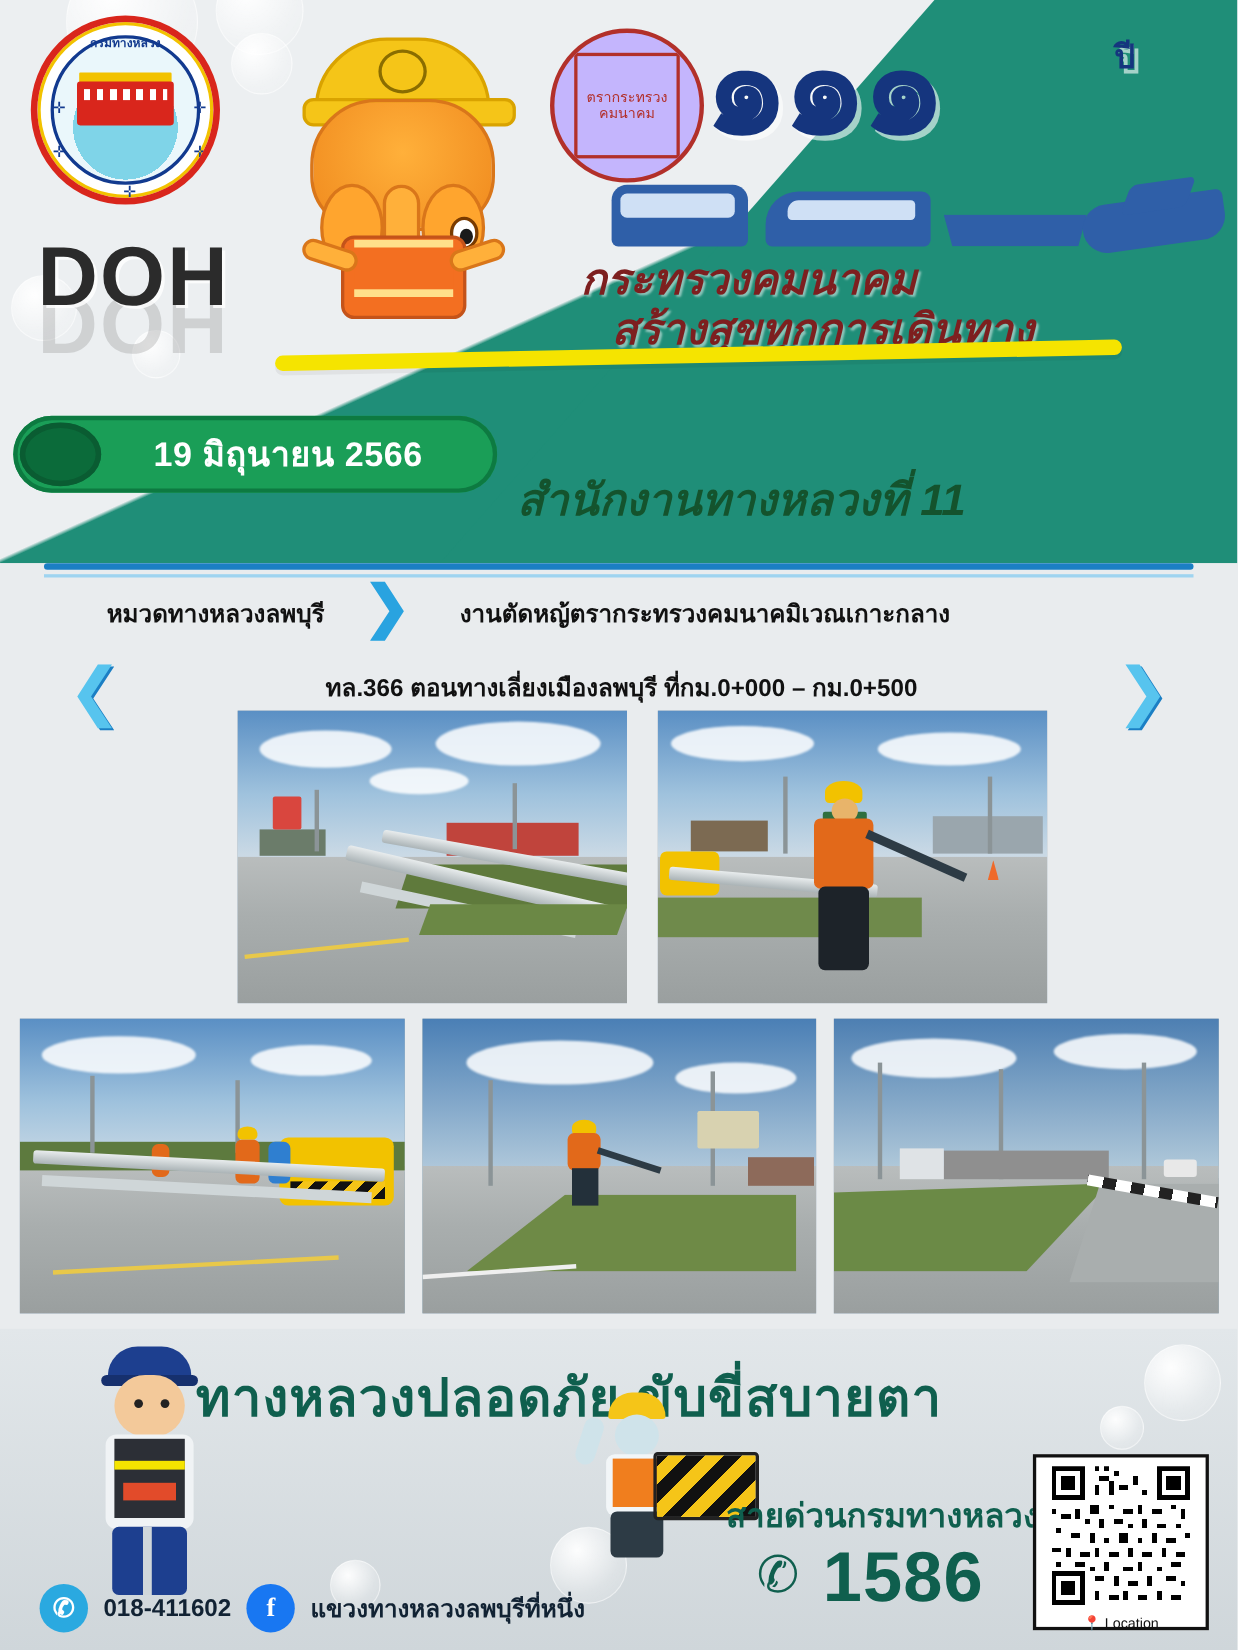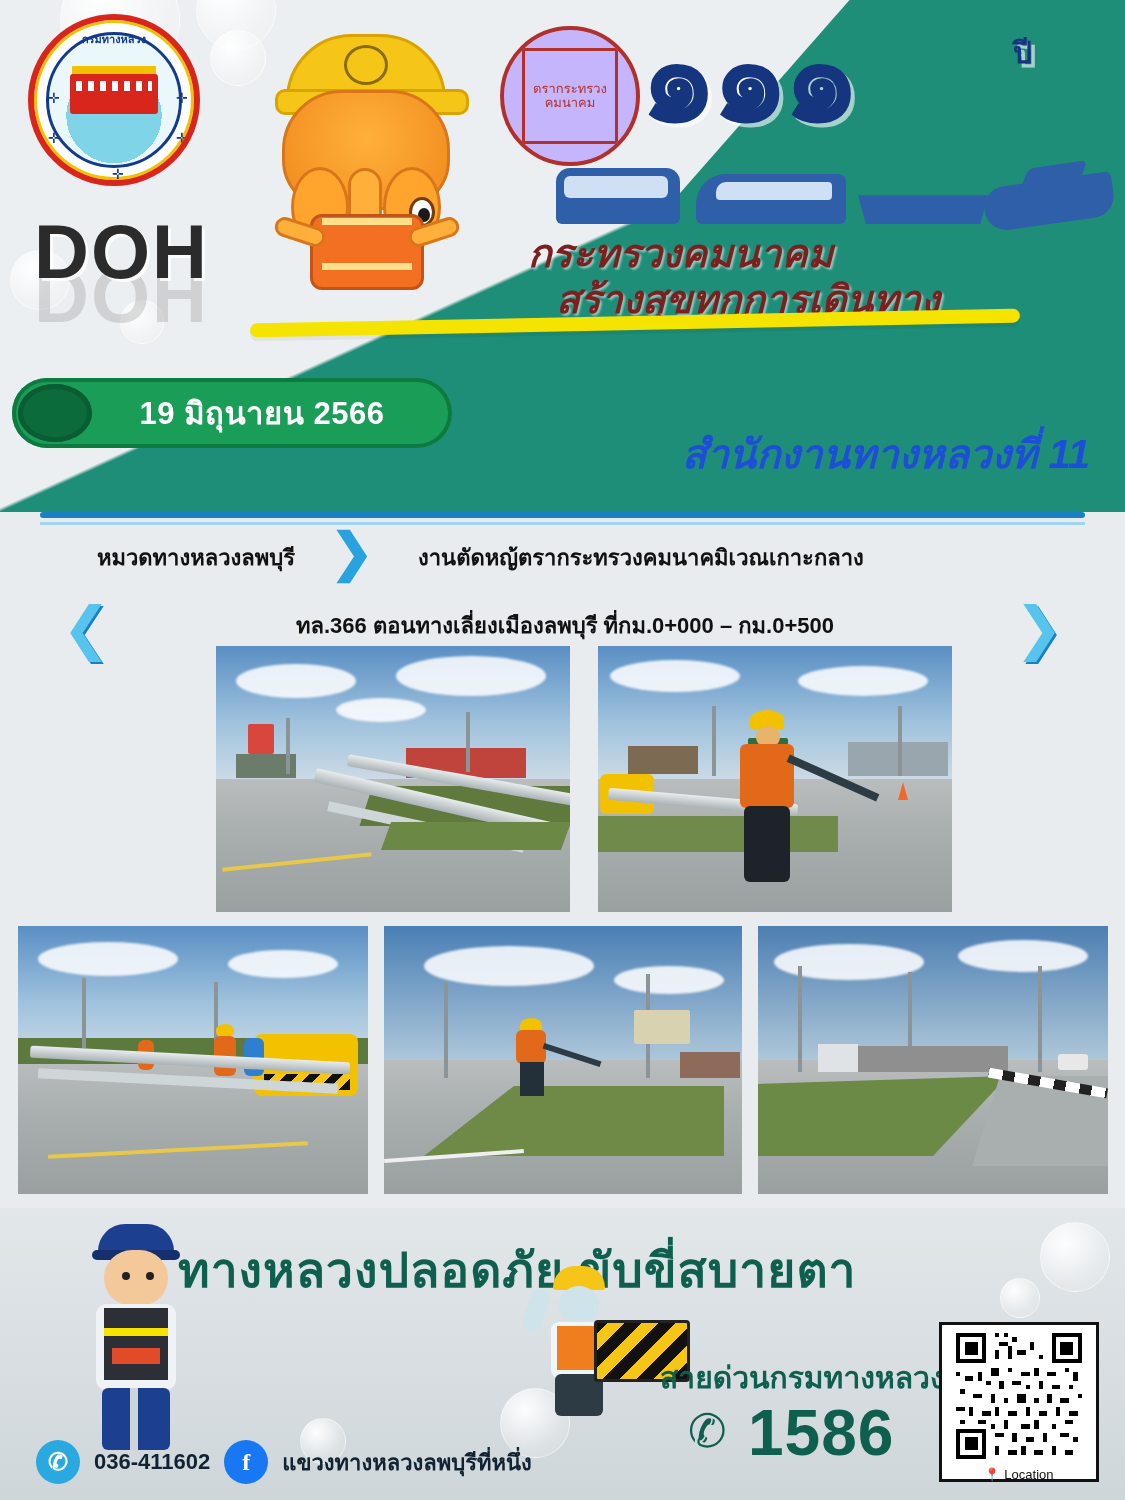--- a/index.html
+++ b/index.html
@@ -146,22 +146,22 @@
     box-shadow:0 4px 0 rgba(0,0,0,.05);
   }
 
   .org1{
     position:absolute; left:470px; top:352px; width:620px;
     font-size:40px; font-style:italic; font-weight:bold; color:#f3e9b0;
     text-align:center;
   }
   .org2{
     position:absolute; left:470px; top:422px; width:620px;
-    font-size:40px; font-style:italic; font-weight:bold; color:#1d4ed8;
-    text-align:right;
+    font-size:40px; font-style:italic; font-weight:bold; color:#14532d;
+    text-align:left;
   }
 
   
   .date-pill{
     position:absolute; left:12px; top:378px; width:440px; height:70px;
     background:#1a9e57; border-radius:40px;
     box-shadow: inset 0 0 0 4px #0d7a41;
     display:flex; align-items:center;
   }
   .date-knob{
@@ -588,17 +588,17 @@
       </g>
     </svg>
     <div class="qr-cap">
       <span class="pin">📍</span>
       <span>Location</span>
     </div>
   </div>
 
   <div class="contact-row">
     <div class="c-ico tel">✆</div>
-    <div class="c-text">036-411602</div>
+    <div class="c-text">018-411602</div>
     <div class="c-ico fb">f</div>
     <div class="c-text">แขวงทางหลวงลพบุรีที่หนึ่ง</div>
   </div>
 </div>
 
 </body></html>

